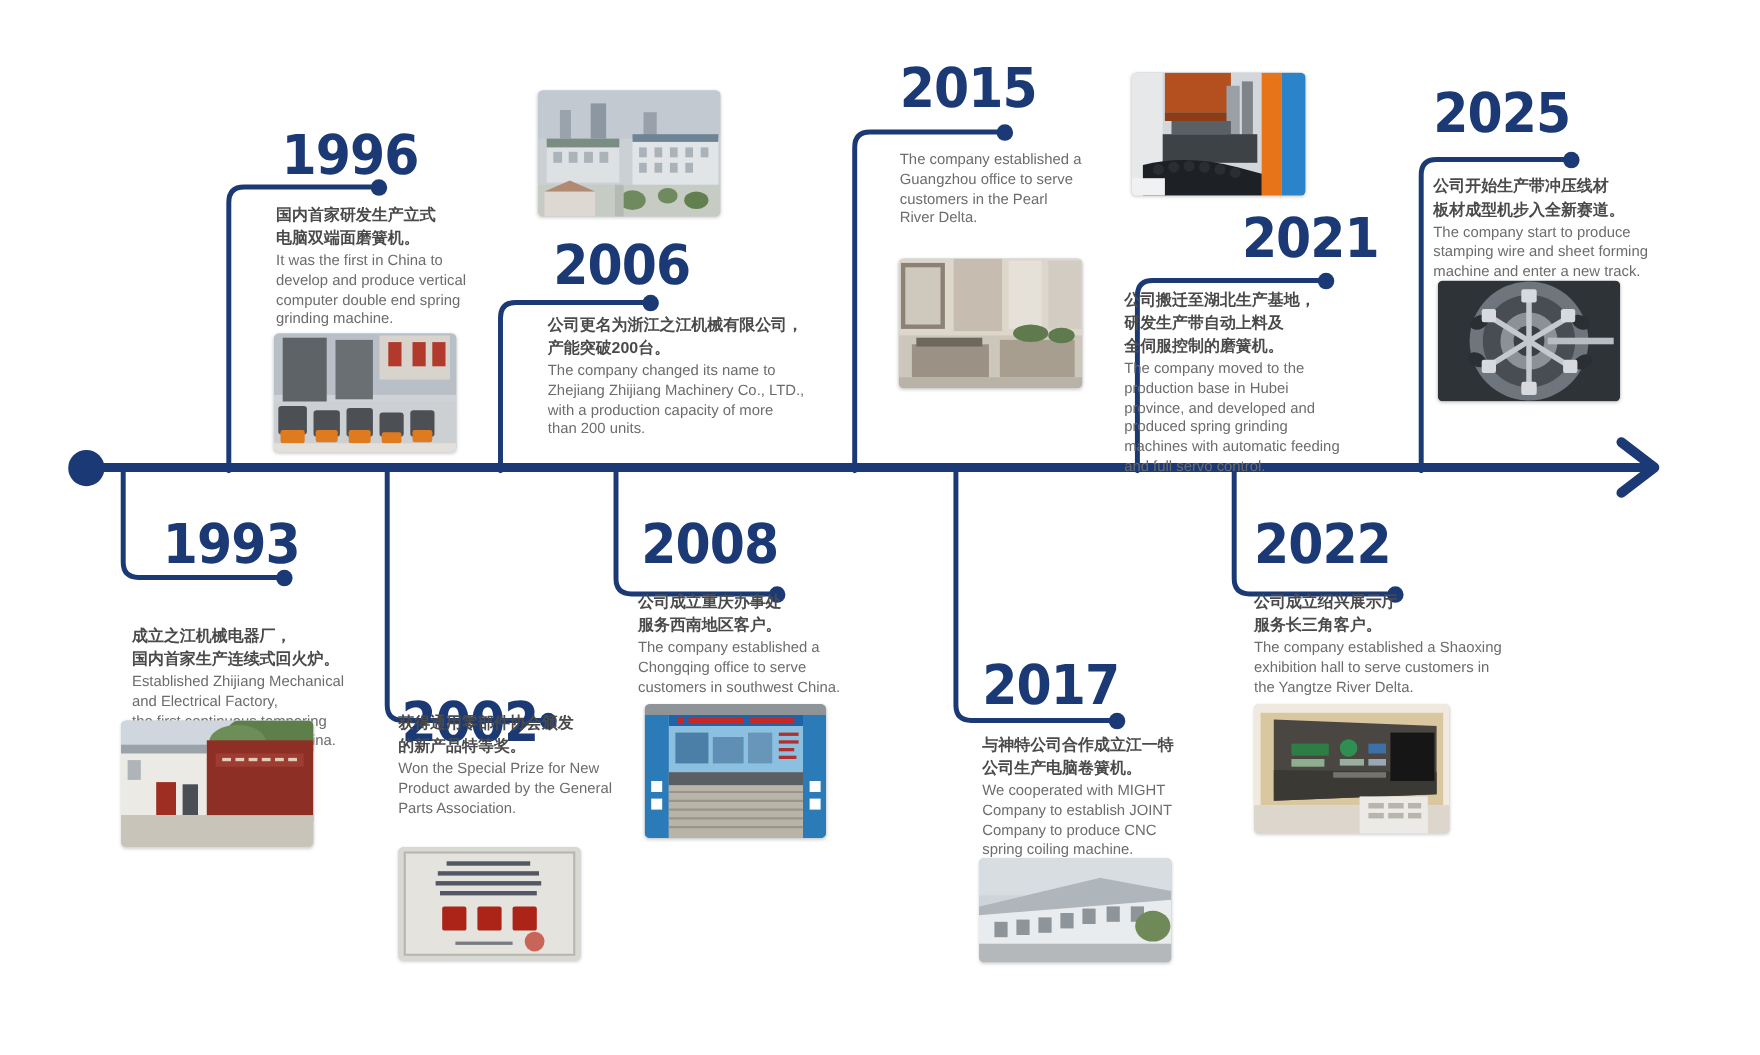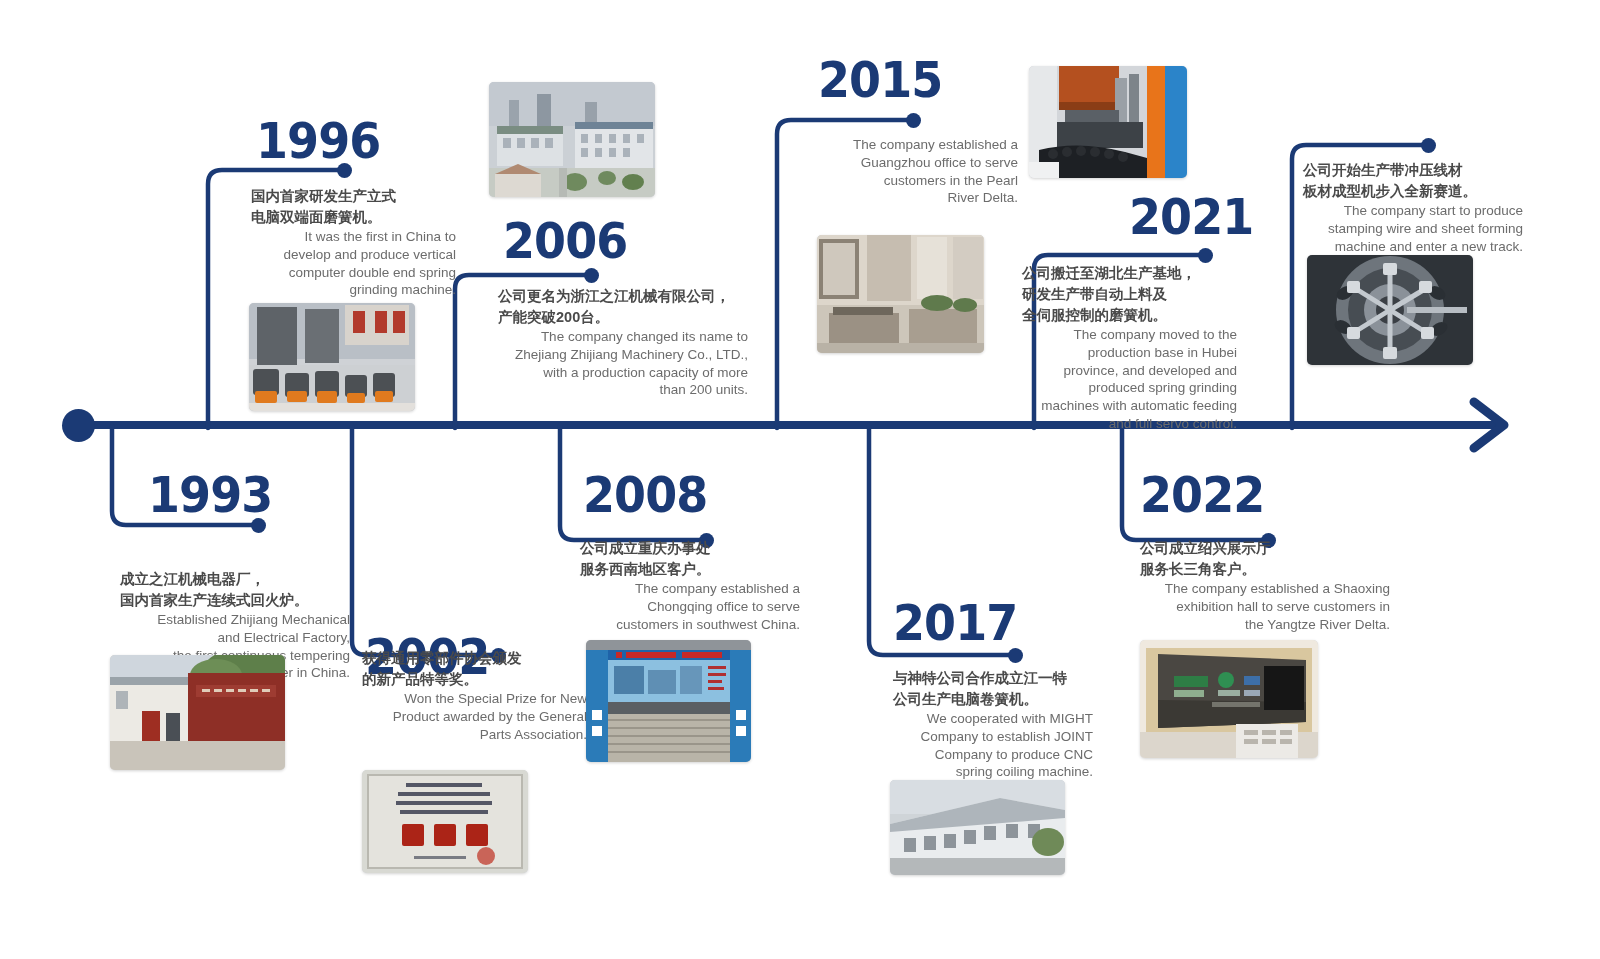--- a/index.html
+++ b/index.html
@@ -45,21 +45,21 @@
     white-space: nowrap;
     transform: scaleX(0.92);
     transform-origin: left center;
   }
   .desc-cn {
     font-size: 14.5px; line-height: 1.45; color: #4a4a4a;
     font-weight: 600; white-space: pre-line;
   }
   .desc-en {
     font-size: 13.5px; line-height: 1.32; color: #6c6c6c;
-    white-space: pre-line; font-weight: 400; text-align: right;
+    white-space: pre-line; font-weight: 400;
   }
 
   
   .photo {
     position: absolute; border-radius: 5px; overflow: hidden;
     background:#cfd3d8;
     box-shadow: 0 1px 3px rgba(0,0,0,.18);
   }
   .photo svg { display:block; width:100%; height:100%; }
 </style>
@@ -293,20 +293,23 @@
           <circle cx="38" cy="86" r="5"></circle>
           <circle cx="52" cy="85" r="5"></circle>
         <circle cx="66" cy="86" r="5"></circle>
           <circle cx="80" cy="88" r="5"></circle>
           <circle cx="94" cy="91" r="5"></circle>
       </g>
       <rect x="0" y="96" width="30" height="16" fill="#f0f1f2"></rect>
     </svg>
   </div>
 
+  <div class="event" style="left:1303px; top:78px;">
+    <div class="year">2025</div>
+  </div>
   <div class="event" style="left:1303px; top:160px; width:220px;">
     <div class="desc-cn">公司开始生产带冲压线材
 板材成型机步入全新赛道。</div>
     <div class="desc-en">The company start to produce
 stamping wire and sheet forming
 machine and enter a new track.</div>
   </div>
   <div class="photo" style="left:1307px; top:255px; width:166px; height:110px;">
     <svg viewBox="0 0 166 110" preserveAspectRatio="none">
       <rect width="166" height="110" fill="#2e3338"></rect>

